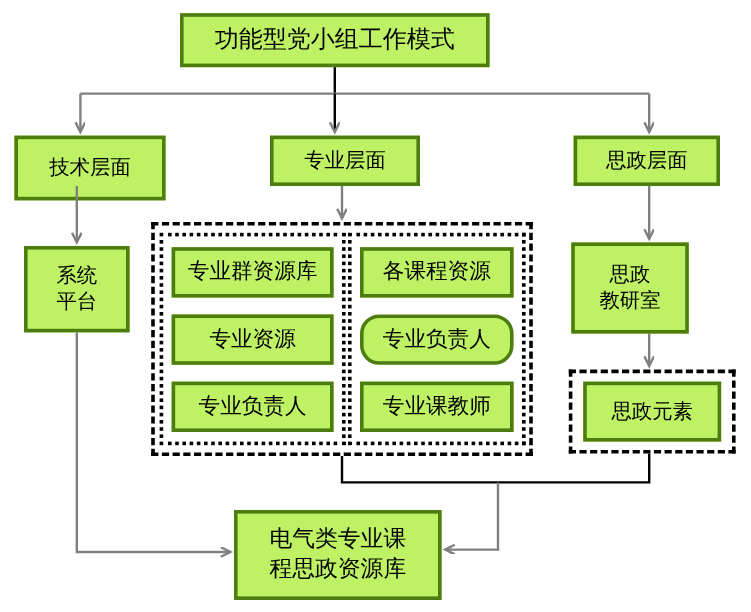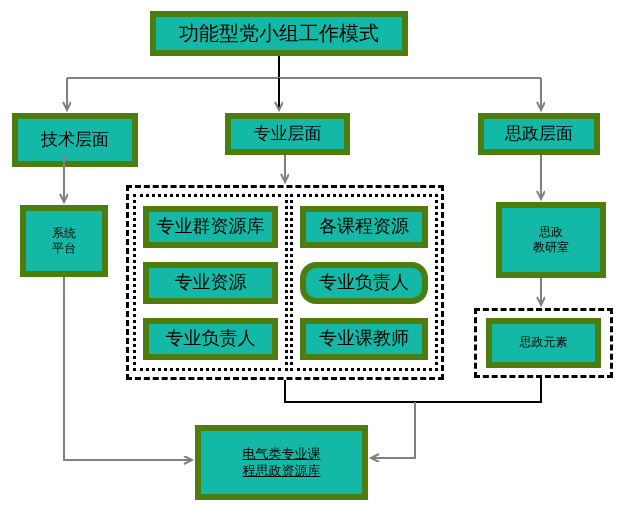--- a/index.html
+++ b/index.html
@@ -13,36 +13,36 @@
   #diagram-root {
     position: relative;
     width: 626px;
     height: 510px;
     background: #ffffff;
     overflow: hidden;
   }
   .node {
     position: absolute;
     box-sizing: border-box;
-    background: #14b8a6;
-    border: 6px solid #4d7c0f;
+    background: #bef264;
+    border: 3px solid #4d7c0f;
     display: flex;
     align-items: center;
     justify-content: center;
     text-align: center;
     color: #000000;
     line-height: 1.28;
     white-space: pre-line;
     z-index: 3;
   }
   .node-title { font-size: 20px; }
   .node-level { font-size: 17px; }
   .node-leaf  { font-size: 18px; }
-  .node-mid   { font-size: 12px; }
-  .node-bottom{ font-size: 13px; text-decoration: underline; }
+  .node-mid   { font-size: 17px; }
+  .node-bottom{ font-size: 19px; }
 
   .group-dashed {
     position: absolute;
     box-sizing: border-box;
     border: 3px dashed #000000;
     background: transparent;
     z-index: 1;
   }
   .group-dotted {
     position: absolute;
@@ -117,21 +117,21 @@
   <div class="group-dotted" style="left:290px;top:194px;width:148px;height:177px;"></div>
 
   <div class="node node-leaf" style="left:143px;top:206px;width:135px;height:42px;">专业群资源库</div>
   <div class="node node-leaf" style="left:143px;top:262px;width:135px;height:42px;">专业资源</div>
   <div class="node node-leaf" style="left:143px;top:318px;width:135px;height:42px;">专业负责人</div>
 
   <div class="node node-leaf" style="left:300px;top:206px;width:128px;height:42px;">各课程资源</div>
   <div class="node node-leaf" style="left:300px;top:262px;width:128px;height:42px;border-radius:16px;">专业负责人</div>
   <div class="node node-leaf" style="left:300px;top:318px;width:128px;height:42px;text-align:center;">专业课教师</div>
 
-  <div class="node node-mid" style="left:496px;top:202px;width:110px;height:76px;">思政
+  <div class="node node-mid" style="left:476px;top:202px;width:98px;height:76px;">思政
 教研室</div>
 
   <div class="group-dashed" style="left:474px;top:308px;width:139px;height:70px;"></div>
 
   <div class="node node-mid" style="left:486px;top:318px;width:115px;height:50px;">思政元素</div>
 
   <div class="node node-bottom" style="left:195px;top:425px;width:173px;height:75px;">电气类专业课
 程思政资源库</div>
 
 </div>

